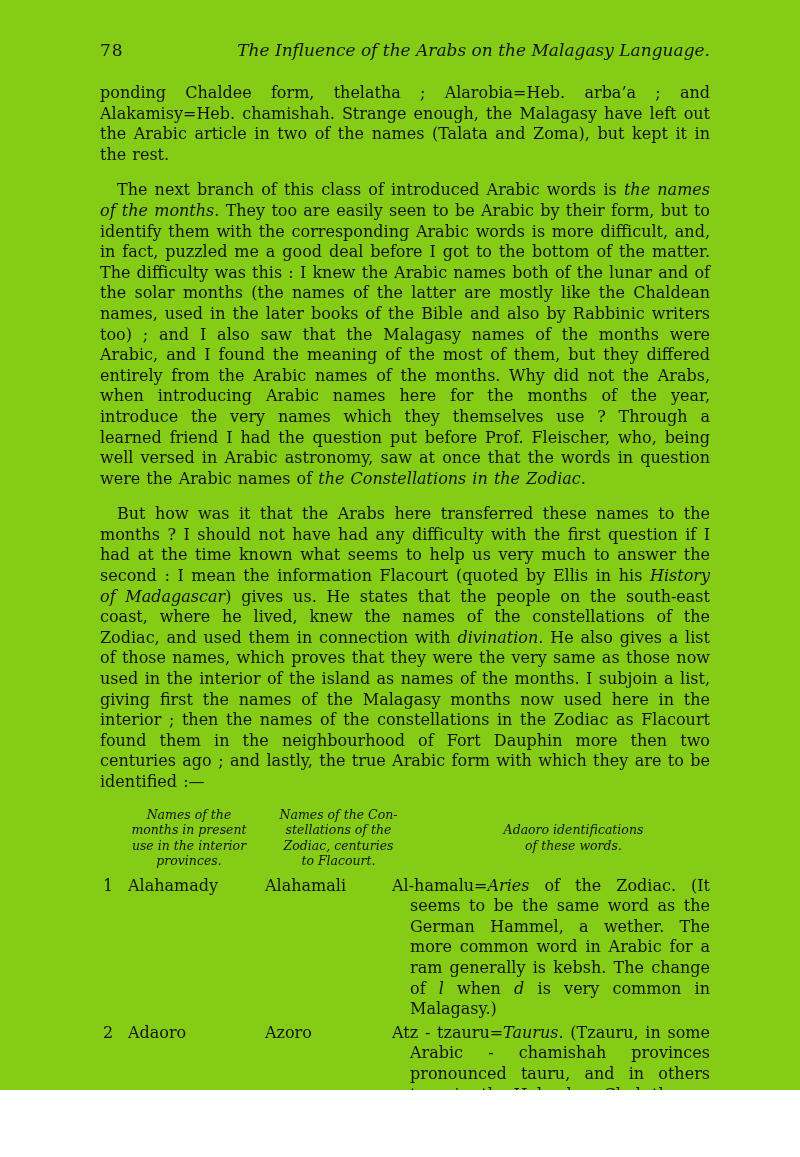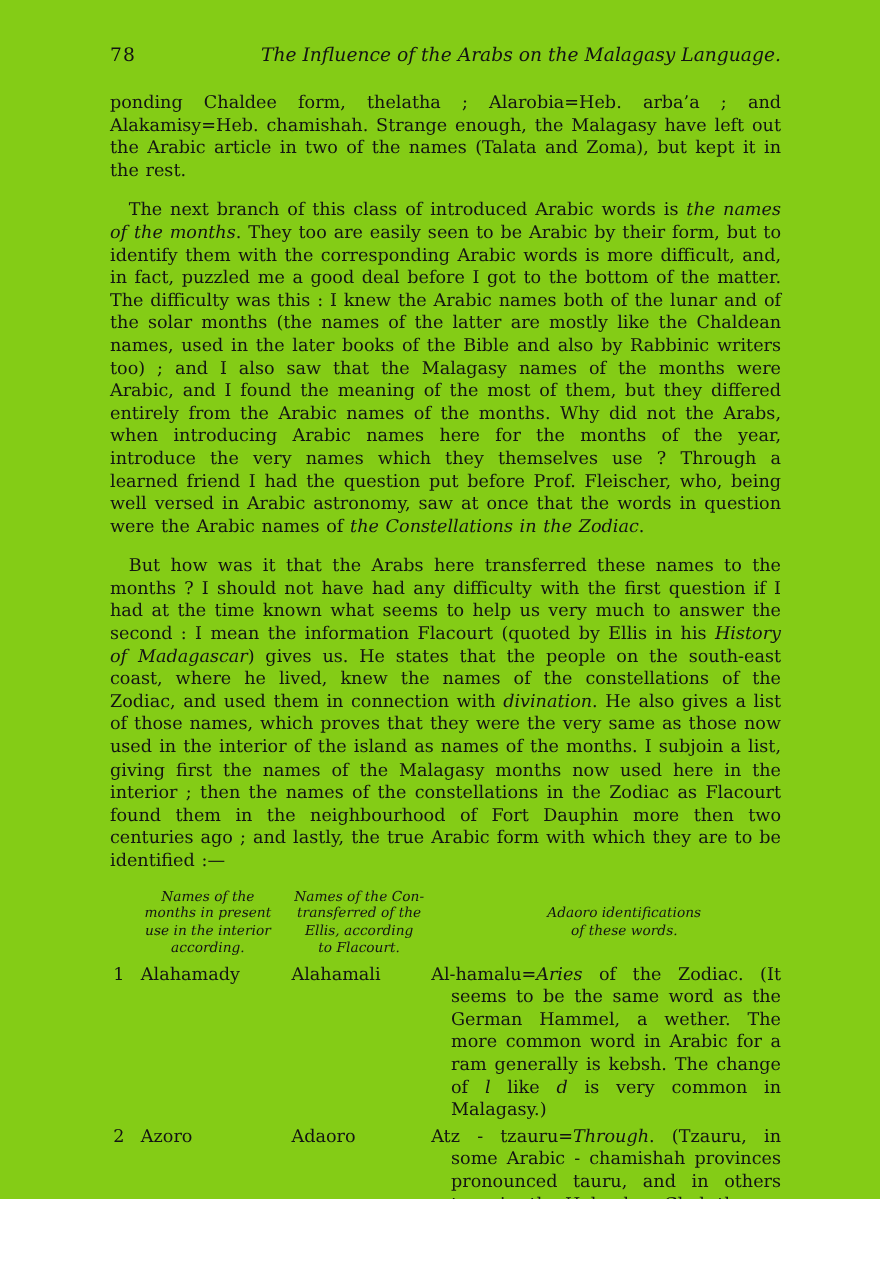--- a/index.html
+++ b/index.html
@@ -52,21 +52,21 @@
     display: flex;
     align-items: flex-end;
     font-size: 12.5px;
     font-style: italic;
     line-height: 15.5px;
     margin-bottom: 7px;
     margin-left: 14px;
   }
   .th { text-align: center; }
   .th-months { width: 150px; }
-  .th-const  { width: 125px; }
+  .th-const  { width: 125px; margin-left: 12px; }
   .th-arabic { flex: 1; align-self: center; padding-left: 36px; }
   .trow {
     display: grid;
     grid-template-columns: 28px 137px 127px 1fr;
     font-size: 16px;
     line-height: 20.6px;
     margin-bottom: 3px;
   }
   .td-num   { padding-left: 3px; }
   .td-month { }
@@ -96,45 +96,45 @@
 
     <p class="para indent"><span>But how was it that the Arabs here transferred these names to the months ?  I should not have had any difficulty with the first question if I had at the time known what seems to help us very much to answer the second : I mean the information Flacourt (quoted by Ellis in his </span><span class="it">History of Madagascar</span><span>) gives us.  He states that the people on the south-east coast, where he lived, knew the names of the constellations of the Zodiac, and used them in connection with </span><span class="it">divination</span><span>.  He also gives a list of those names, which proves that they were the very same as those now used in the interior of the island as names of the months. I subjoin a list, giving first the names of the Malagasy months now used here in the interior ; then the names of the constellations in the Zodiac as Flacourt found them in the neighbourhood of Fort Dauphin more then two centuries ago ; and lastly, the true Arabic form with which they are to be identified :—</span></p>
 
     <section class="list-table">
 
       <div class="thead">
         <div class="th th-months">
             <div>Names of the</div>
             <div>months in present</div>
             <div>use in the interior</div>
-            <div>according.</div>
+            <div>provinces.</div>
           </div>
         <div class="th th-const">
             <div>Names of the Con-</div>
-            <div>transferred of the</div>
-            <div>Ellis, according</div>
+            <div>stellations of the</div>
+            <div>Zodiac, centuries</div>
             <div>to Flacourt.</div>
           </div>
         <div class="th th-arabic">
             <div>Adaoro identifications</div>
             <div>of these words.</div>
           </div>
       </div>
 
       <div class="trow">
         <div class="td td-num">1</div>
         <div class="td td-month">Alahamady</div>
         <div class="td td-const">Alahamali</div>
-        <div class="td td-ident"><span>Al-hamalu=</span><span class="it">Aries</span><span> of the Zodiac. (It seems to be the same word as the German Hammel, a wether. The more common word in Arabic for a ram generally is kebsh.  The change of </span><span class="it">l</span><span> like </span><span class="it">d</span><span> is very common in Malagasy.)</span></div>
+        <div class="td td-ident"><span>Al-hamalu=</span><span class="it">Aries</span><span> of the Zodiac. (It seems to be the same word as the German Hammel, a wether. The more common word in Arabic for a ram generally is kebsh.  The change of </span><span class="it">l</span><span> when </span><span class="it">d</span><span> is very common in Malagasy.)</span></div>
       </div>
 
       <div class="trow">
         <div class="td td-num">2</div>
+        <div class="td td-month">Adaoro</div>
         <div class="td td-const">Azoro</div>
-        <div class="td td-month">Adaoro</div>
-        <div class="td td-ident"><span>Atz - tzauru=</span><span class="it">Through</span><span>.  (Tzauru, in some Arabic - chamishah provinces pronounced tauru, and in others toro, is=the Heb. shor, Chal. thor,</span></div>
+        <div class="td td-ident"><span>Atz - tzauru=</span><span class="it">Taurus</span><span>.  (Tzauru, in some Arabic - chamishah provinces pronounced tauru, and in others toro, is=the Heb. shor, Chal. thor,</span></div>
       </div>
 
     </section>
 
   </main>
 
 </div>
 
 </body></html>

